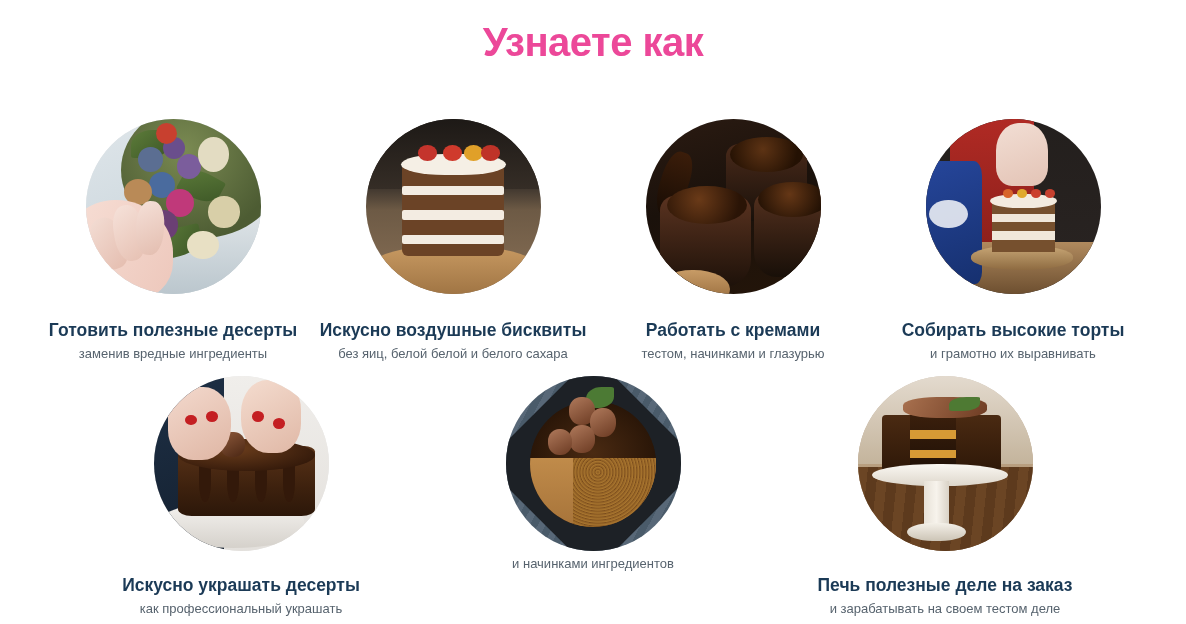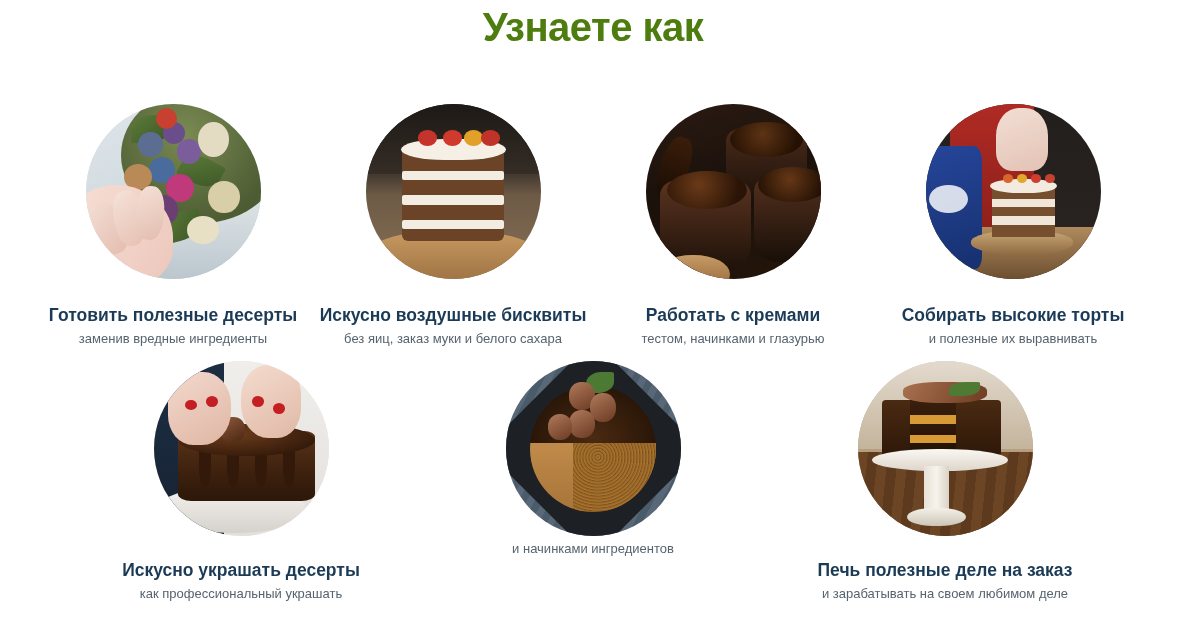--- a/index.html
+++ b/index.html
@@ -15,22 +15,22 @@
     font-family: "Liberation Sans", "DejaVu Sans", sans-serif;
     color: #1a2e44;
     position: relative;
   }
 
   .section-title {
     text-align: center;
     font-size: 40px;
     font-weight: bold;
     letter-spacing: -0.5px;
-    color: #4d7c0f;
-    margin: 0;
+    color: #ec4899;
+    margin: 15px;
     padding-top: 1px;
     line-height: 52px;
   }
 
   .grid-row {
     display: flex;
     justify-content: center;
     align-items: flex-start;
   }
   .row-1 { margin-top: 51px; }
@@ -220,21 +220,21 @@
         <div class="s2-l s2-c2"></div>
         <div class="s2-l s2-c3"></div>
         <div class="s2-top"></div>
         <div class="s2-berry s2-b1"></div>
         <div class="s2-berry s2-b2"></div>
         <div class="s2-berry s2-b3"></div>
         <div class="s2-berry s2-b4"></div>
       </div>
     </div>
     <div class="caption-title">Искусно воздушные бисквиты</div>
-    <div class="caption-sub">без яиц, заказ муки и белого сахара</div>
+    <div class="caption-sub">без яиц, белой белой и белого сахара</div>
   </div>
 
   <div class="feature-card">
     <div class="photo-circle">
       <div class="scene s3">
         <div class="s3-bg"></div>
         <div class="s3-m s3-m2"></div>
         <div class="s3-g2"></div>
         <div class="s3-m s3-m3"></div>
         <div class="s3-g3"></div>
@@ -262,21 +262,21 @@
         <div class="s4-cl s4-cl1"></div>
         <div class="s4-cl s4-cl2"></div>
         <div class="s4-ctop"></div>
         <div class="s4-deco s4-d1"></div>
         <div class="s4-deco s4-d2"></div>
         <div class="s4-deco s4-d3"></div>
         <div class="s4-deco s4-d4"></div>
       </div>
     </div>
     <div class="caption-title">Собирать высокие торты</div>
-    <div class="caption-sub">и полезные их выравнивать</div>
+    <div class="caption-sub">и грамотно их выравнивать</div>
   </div>
 
 </div>
 
 <div class="grid-row row-2">
 
   <div class="feature-card">
     <div class="photo-circle">
       <div class="scene s5">
         <div class="s5-bg"></div>
@@ -332,16 +332,16 @@
         <div class="s7-fill s7-f1"></div>
         <div class="s7-fill s7-f2"></div>
         <div class="s7-figs"></div>
         <div class="s7-leaf"></div>
         <div class="s7-plate"></div>
         <div class="s7-stem"></div>
         <div class="s7-foot"></div>
       </div>
     </div>
     <div class="caption-title">Печь полезные деле на заказ</div>
-    <div class="caption-sub">и зарабатывать на своем любимом деле</div>
+    <div class="caption-sub">и зарабатывать на своем тестом деле</div>
   </div>
 
 </div>
 
 </body></html>

